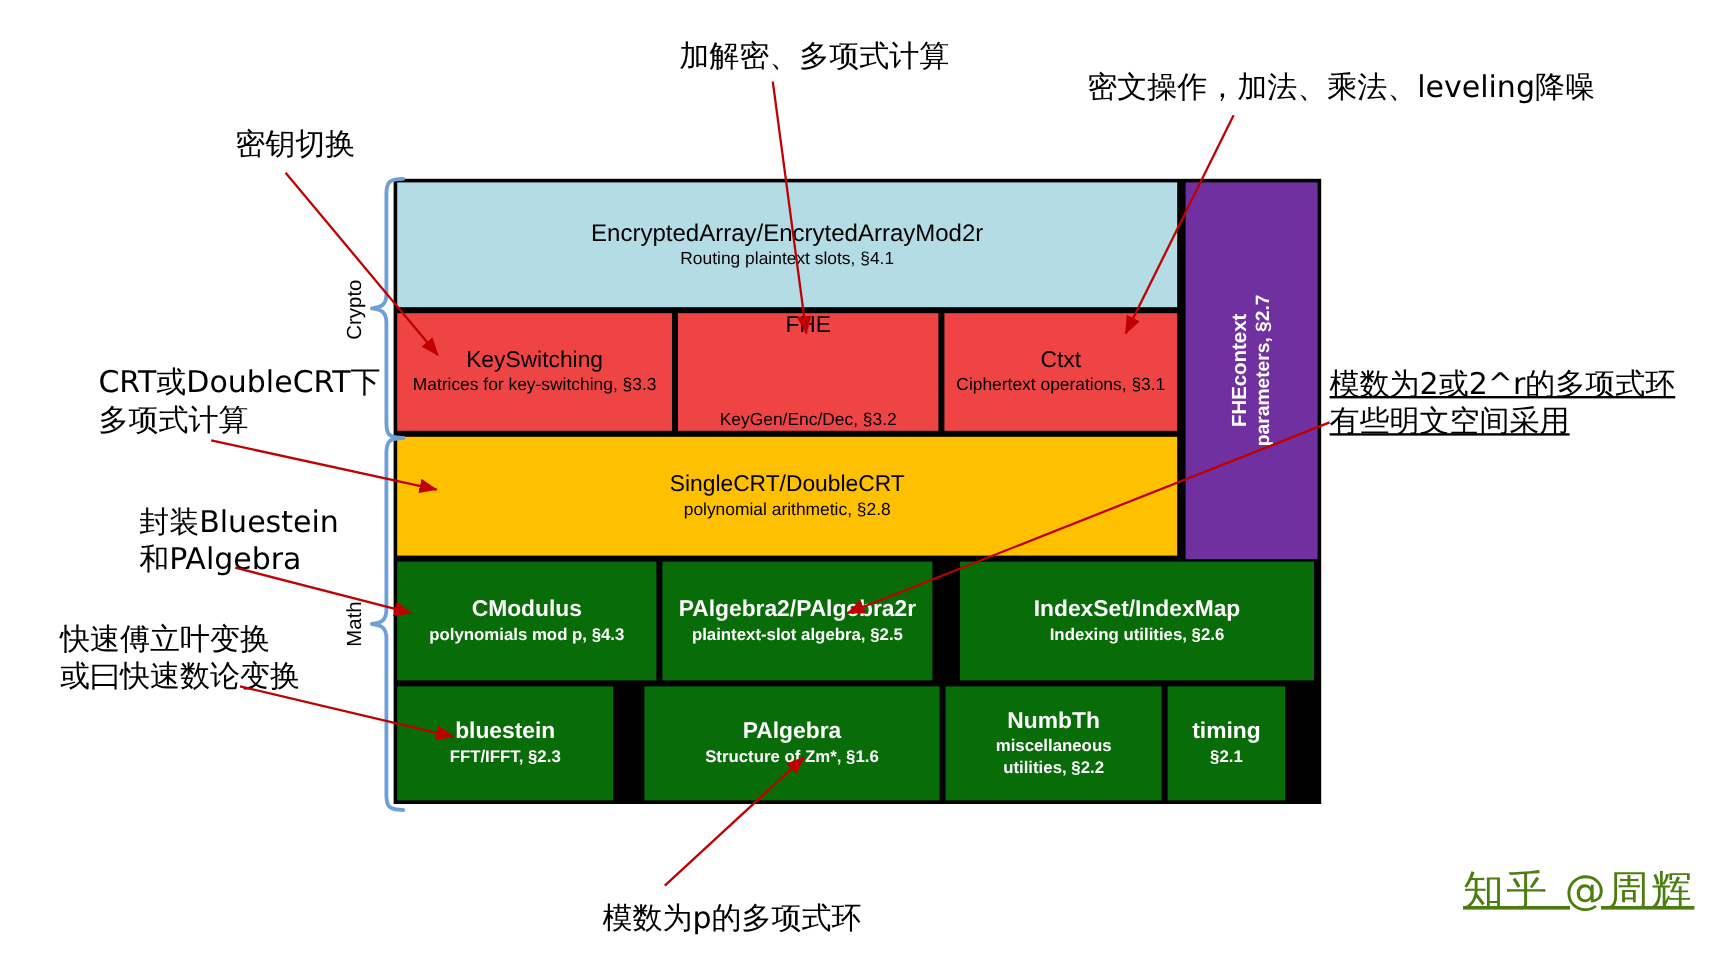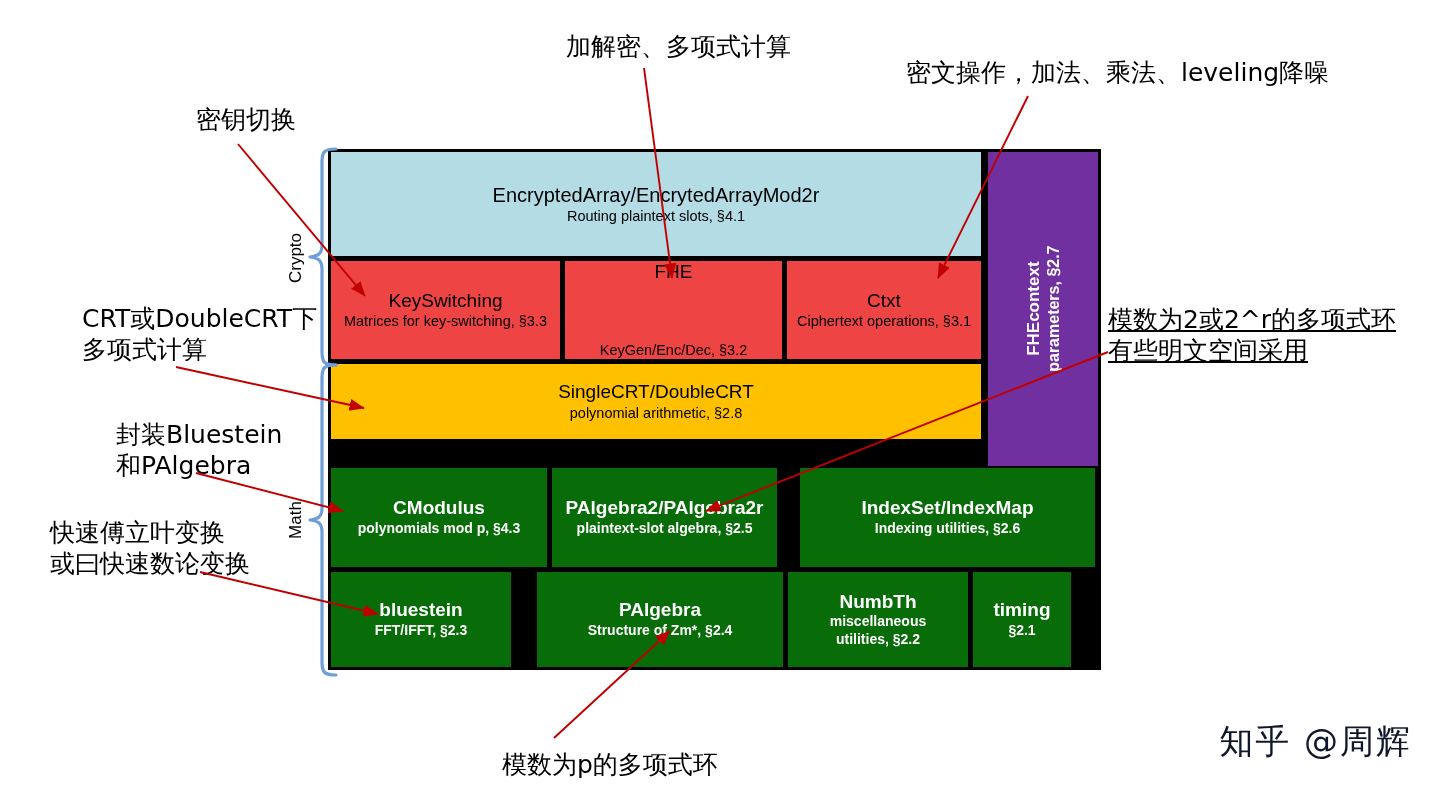--- a/index.html
+++ b/index.html
@@ -83,25 +83,26 @@
     color:#000000;
     font-size:17px;
     white-space:nowrap;
     transform-origin:center center;
   }
 
   
   #watermark{
     position:absolute;
     right:28px;bottom:30px;
-    color:#0f172a;
+    color:#4d7c0f;
     font-size:34px;
     letter-spacing:2px;
     font-family:"DejaVu Sans","Liberation Sans",sans-serif;
     white-space:nowrap;
+    text-decoration:underline;
   }
 </style>
 </head>
 <body>
 
 <div id="canvas">
 
   <div id="stack">
 
     <div id="leftcol">
@@ -121,21 +122,21 @@
         <div class="cell yellow" style="left:237px;width:217px;justify-content:space-between;">
           <div class="t1">FHE</div>
           <div class="t2">KeyGen/Enc/Dec, §3.2</div>
         </div>
         <div class="cell yellow" style="left:459px;width:194px;">
           <div class="t1">Ctxt</div>
           <div class="t2">Ciphertext operations, §3.1</div>
         </div>
       </div>
 
-      <div class="row" style="top:215px;height:75px;">
+      <div class="row" style="top:215px;height:99px;">
         <div class="cell orange" style="left:3px;width:650px;">
           <div class="t1">SingleCRT/DoubleCRT</div>
           <div class="t2">polynomial arithmetic, §2.8</div>
         </div>
       </div>
 
       <div class="row" style="top:319px;height:99px;width:770px;">
         <div class="cell green" style="left:3px;width:216px;text-align:center;">
           <div class="t1">CModulus</div>
           <div class="t2">polynomials mod p, §4.3</div>
@@ -150,21 +151,21 @@
         </div>
       </div>
 
       <div class="row" style="top:423px;height:95px;width:770px;">
         <div class="cell green" style="left:3px;width:180px;">
           <div class="t1">bluestein</div>
           <div class="t2">FFT/IFFT, §2.3</div>
         </div>
         <div class="cell green" style="left:209px;width:246px;">
           <div class="t1">PAlgebra</div>
-          <div class="t2">Structure of Zm*, §2.4</div>
+          <div class="t2">Structure of Zm*, §1.6</div>
         </div>
         <div class="cell green" style="left:460px;width:180px;">
           <div class="t1">NumbTh</div>
           <div class="t2" style="white-space:pre-line;">miscellaneous
 utilities, §2.2</div>
         </div>
         <div class="cell green" style="left:645px;width:98px;">
           <div class="t1">timing</div>
           <div class="t2">§2.1</div>
         </div>

